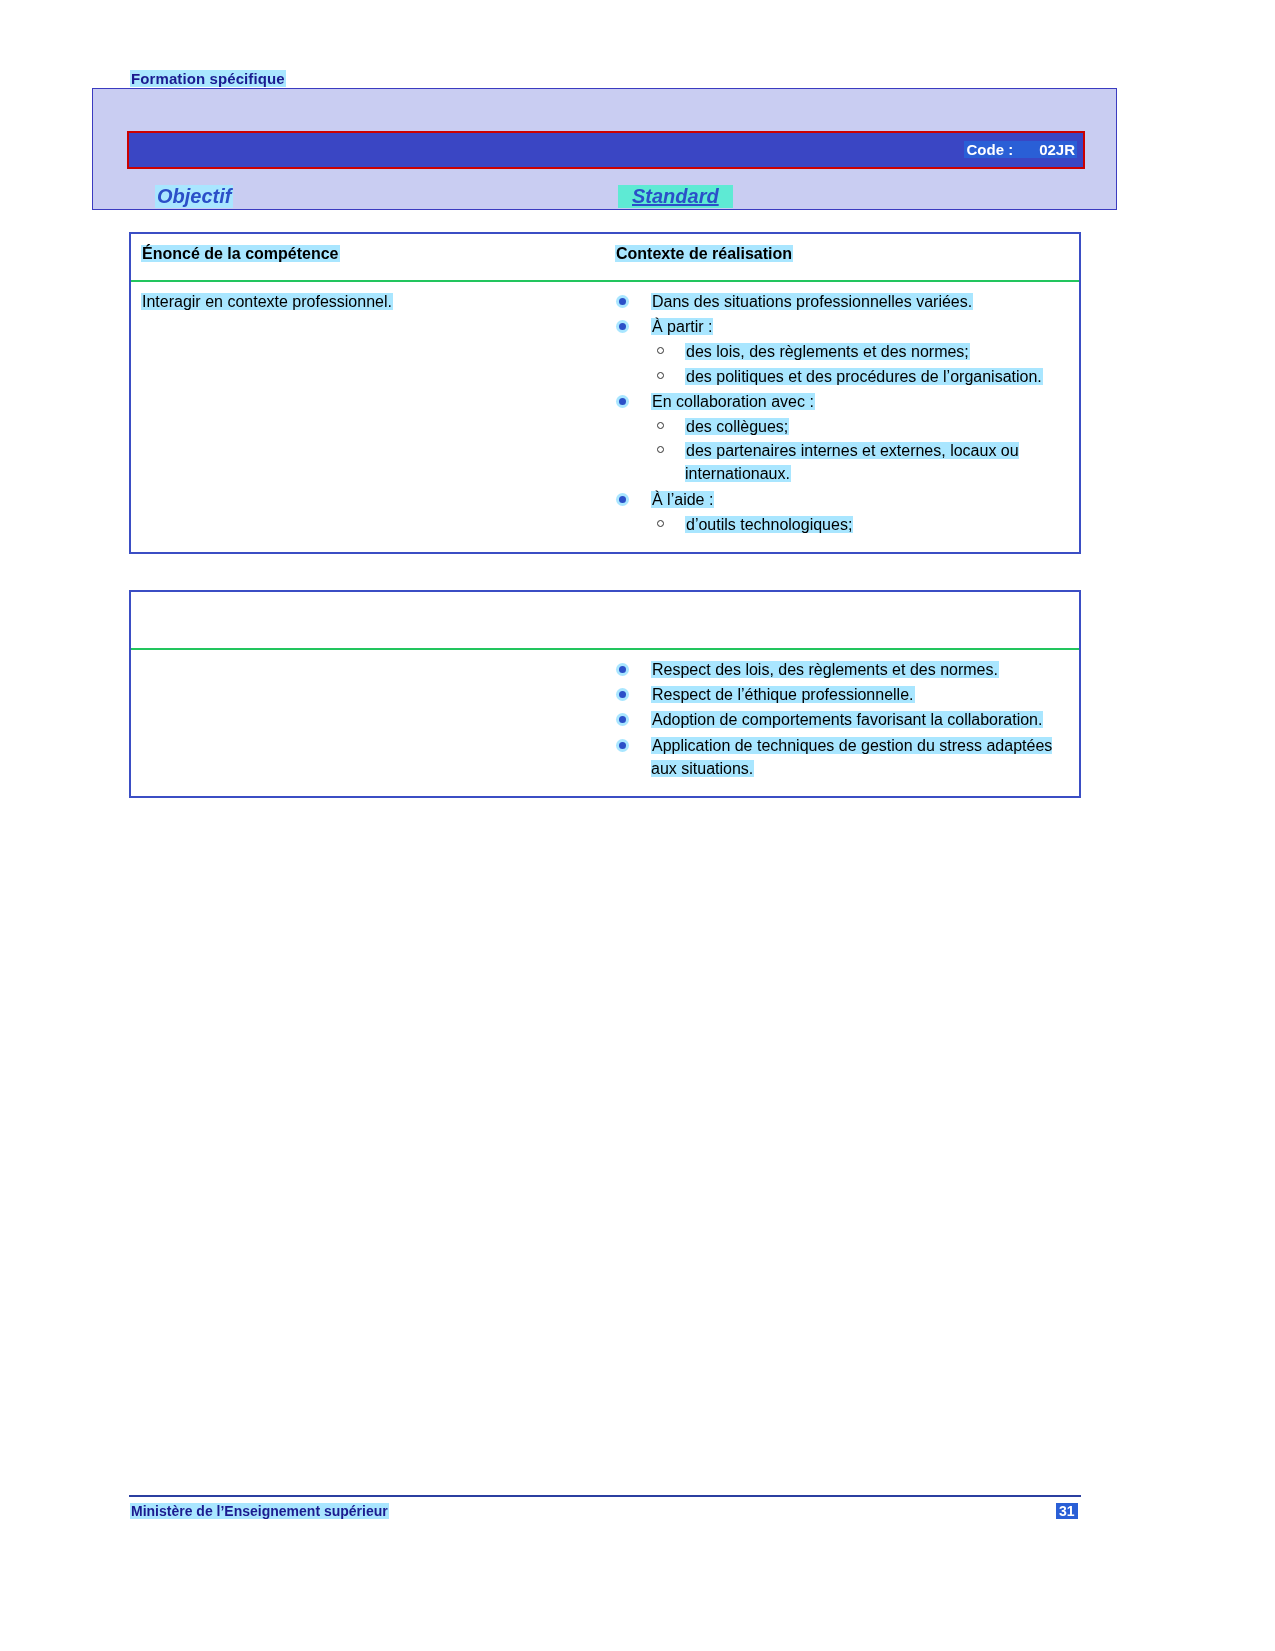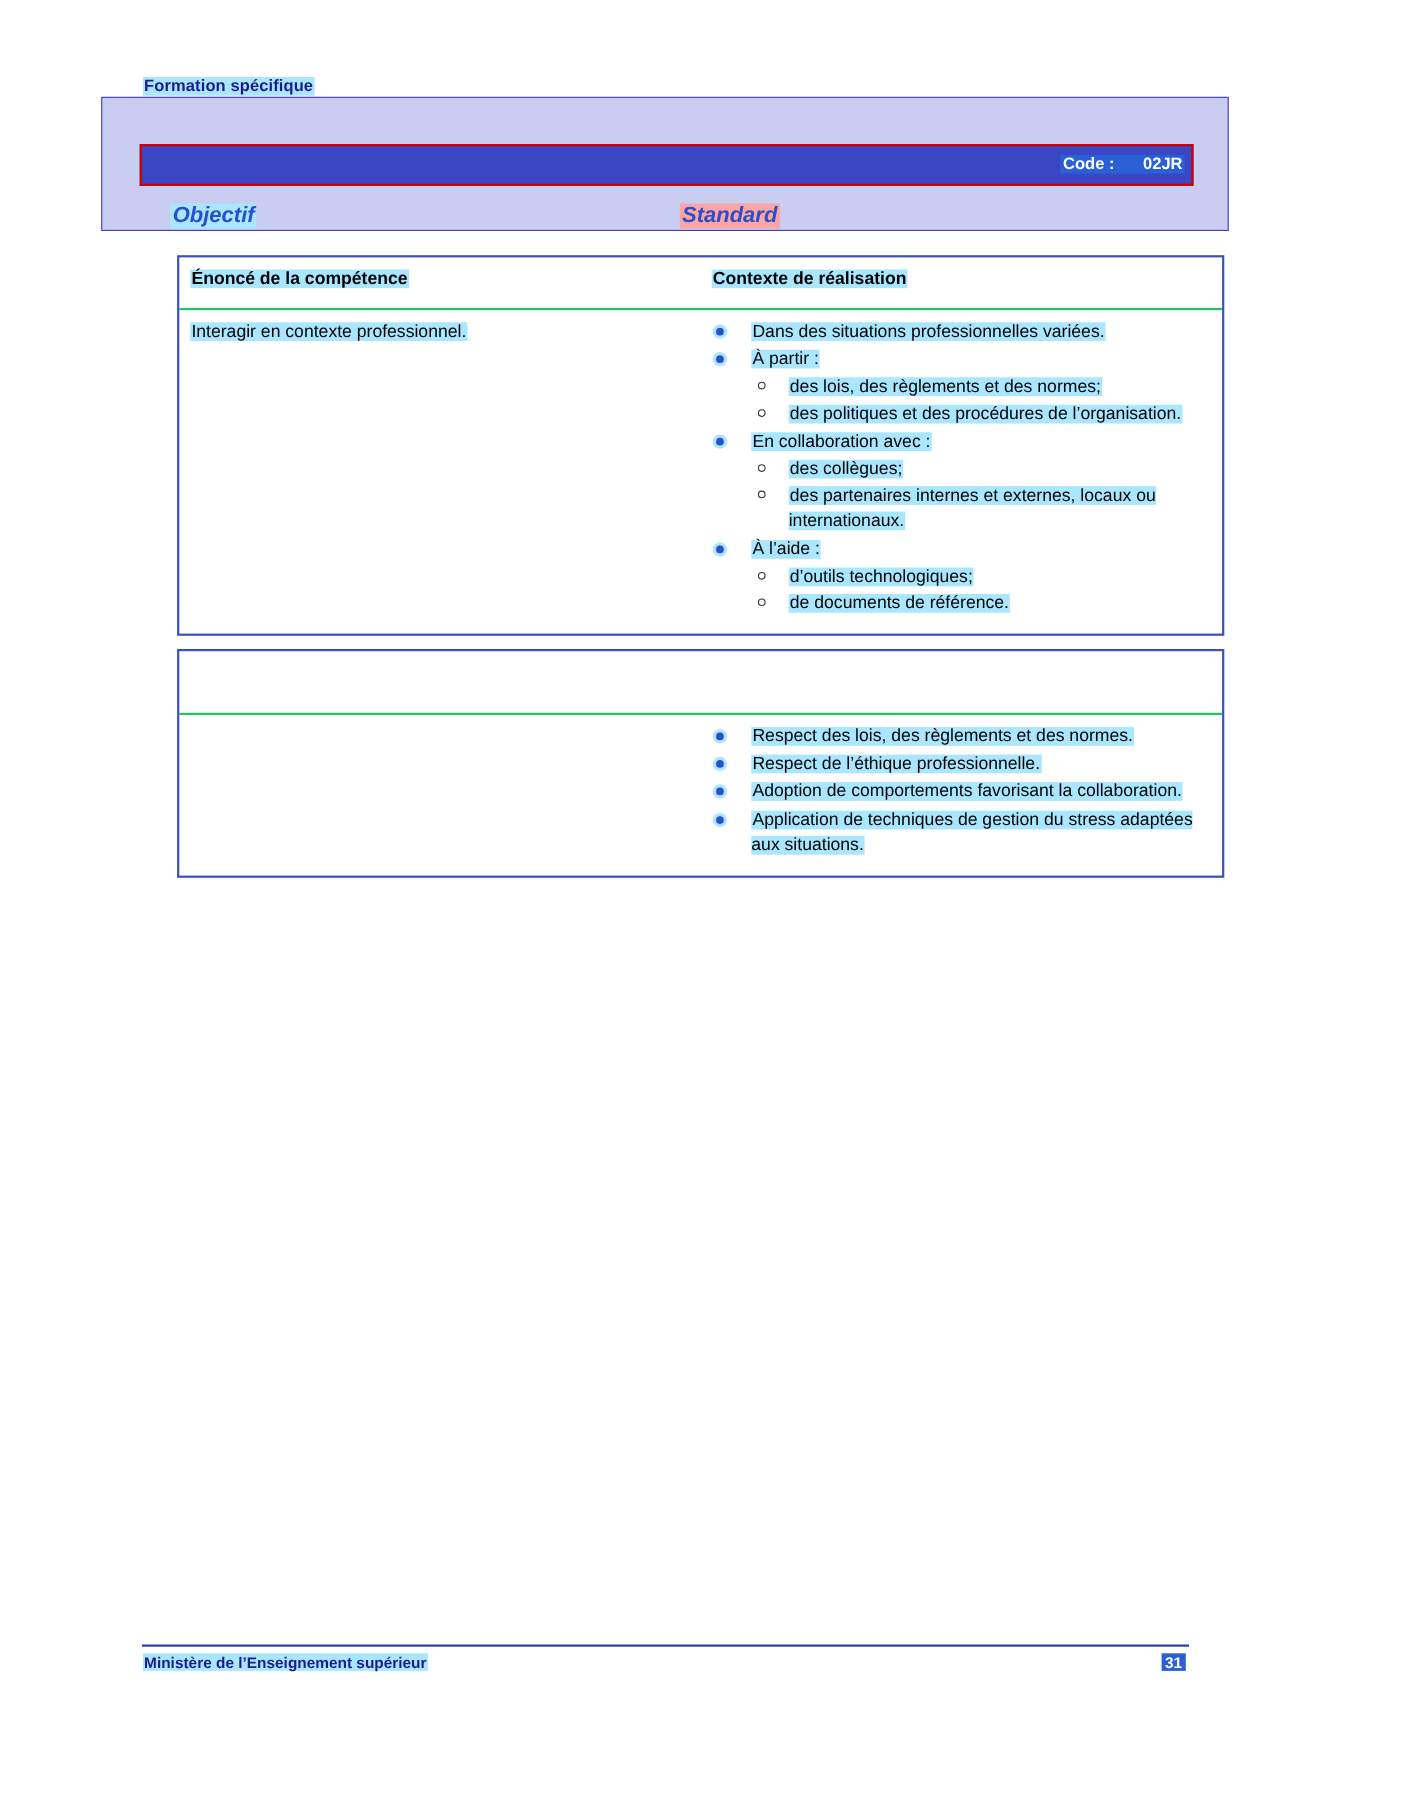--- a/index.html
+++ b/index.html
@@ -83,33 +83,33 @@
     margin-left: 12px;
   }
   .standard-label {
     position: absolute;
     left: 525px;
     top: 96px;
     font-size: 20px;
     font-weight: bold;
     font-style: italic;
     color: #2b4fc8;
-    background: #fca5a5;
-    padding: 0 2px;
+    background: #5eead4;
+    padding: 0 14px;
+    text-decoration: underline;
   }
 
   
   .tbl {
     position: absolute;
     left: 129px;
     width: 952px;
     border: 2px solid #3b4ec4;
     box-sizing: border-box;
     background: #ffffff;
-    margin-left: 32px;
   }
   #table-competence { top: 232px; }
   #table-criteres  { top: 590px; }
 
   .trow {
     display: flex;
   }
   .trow.divider {
     border-top: 2px solid #22c55e;
   }
@@ -288,24 +288,20 @@
             </ul>
           </li>
           <li>
             <span class="bullet1"></span>
             <span class="body-text">À l’aide :</span>
             <ul class="lvl2">
               <li>
                 <span class="bullet2"></span>
                 <span class="body-text">d’outils technologiques;</span>
               </li>
-              <li>
-                <span class="bullet2"></span>
-                <span class="body-text">de documents de référence.</span>
-              </li>
             </ul>
           </li>
         </ul>
       </div>
     </div>
   </div>
 
   <div class="tbl" id="table-criteres">
     <div class="trow">
       <div class="cell-left head-block-2"></div>

